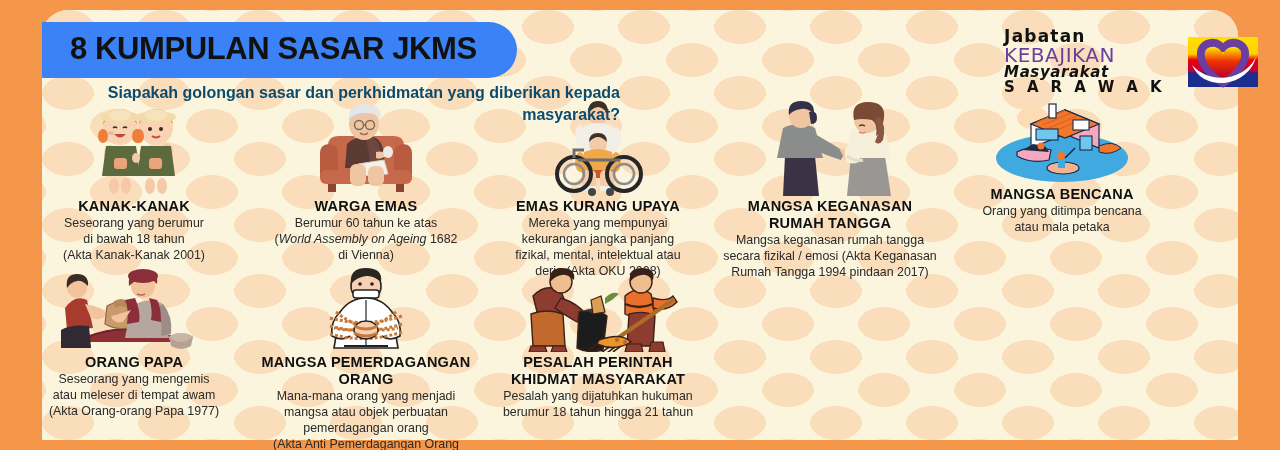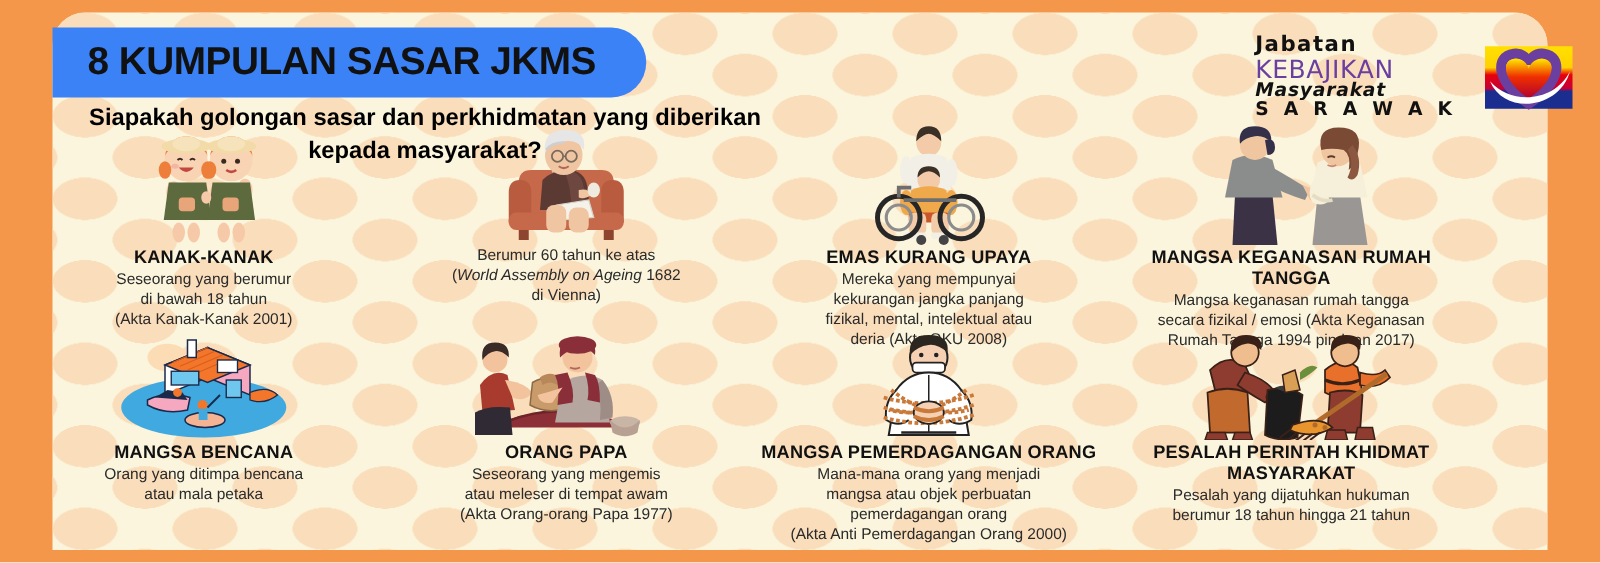--- a/index.html
+++ b/index.html
@@ -41,39 +41,39 @@
     border-radius: 0 32px 32px 0;
     padding: 9px 40px 11px 28px;
     z-index: 5;
   }
   #title-text {
     font-size: 31px; font-weight: 800; letter-spacing: -0.4px;
     color: #111; white-space: nowrap;
   }
   #subtitle {
     position: absolute; left: 60px; top: 82px; width: 560px;
-    text-align: center; z-index: 5;
-    font-size: 19px; font-weight: 700; color: #000000; line-height: 1.38;
+    text-align: right; z-index: 5;
+    font-size: 16px; font-weight: 700; color: #0c4a6e; line-height: 1.38;
   }
   
   #logo {
     position: absolute; right: 18px; top: 12px;
     display: flex; align-items: center; gap: 19px; z-index: 6; margin-top: 16px;
   }
   #logo-words { line-height: 1.0; text-align: left; }
   .lw { font-family: "DejaVu Sans", sans-serif; font-weight: 700; color: #111; }
   .lw1 { font-size: 17px; letter-spacing: 1.2px; }
   .lw2 { font-size: 20px; letter-spacing: 0.5px; color: #6A3FA0; font-weight: 400; }
   .lw3 { font-size: 15px; letter-spacing: 0.6px; font-style: italic; }
   .lw4 { font-size: 15px; letter-spacing: 3.4px; }
   #logo-mark { width: 78px; height: 62px; }
   
   #grid {
     position: absolute; left: 18px; top: 100px; width: 1160px;
-    display: grid; grid-template-columns: repeat(4, 1fr);
+    display: grid; grid-template-columns: repeat(5, 1fr);
     grid-auto-rows: 168px; z-index: 4;
   }
   .card { position: relative; padding: 0 6px; text-align: center; }
   .art { height: 96px; display: flex; align-items: flex-end; justify-content: center; }
   .art svg { display: block; }
   .cap-title {
     font-size: 14.5px; font-weight: 800; color: #111;
     letter-spacing: .2px; line-height: 1.18; margin-top: 2px;
   }
   .cap-body {
@@ -197,20 +197,21 @@
           <circle cx="68" cy="25" r="4.5" fill="none" stroke="#7a6a5a" stroke-width="1.4"></circle>
           <path d="M61.5 25 h2" stroke="#7a6a5a" stroke-width="1.4"></path>
           <path d="M58 33 q4 3 8 0" stroke="#B0685C" stroke-width="1.6" fill="none"></path>
           <path d="M56 64 l26 -4 l4 14 l-28 2Z" fill="#F5F2EA" stroke="#D9D2C4"></path>
           <path d="M74 52 q8 -2 10 4 q-6 4 -10 2Z" fill="#F0C5A2"></path>
           <ellipse cx="86" cy="52" rx="5" ry="6" fill="#EFEAE0"></ellipse>
           <rect x="48" y="64" width="16" height="22" rx="6" fill="#F0C5A2"></rect>
           <rect x="66" y="66" width="16" height="20" rx="6" fill="#F0C5A2"></rect>
         </svg>
       </div>
+      <div class="cap-title">WARGA EMAS</div>
       <div class="cap-body">
         <div>Berumur 60 tahun ke atas</div>
         <div>(<i>World Assembly on Ageing</i> 1682</div>
         <div>di Vienna)</div>
       </div>
     </div>
 
     <div class="card">
       <div class="art">
         <svg width="128" height="96" viewBox="0 0 128 96">

